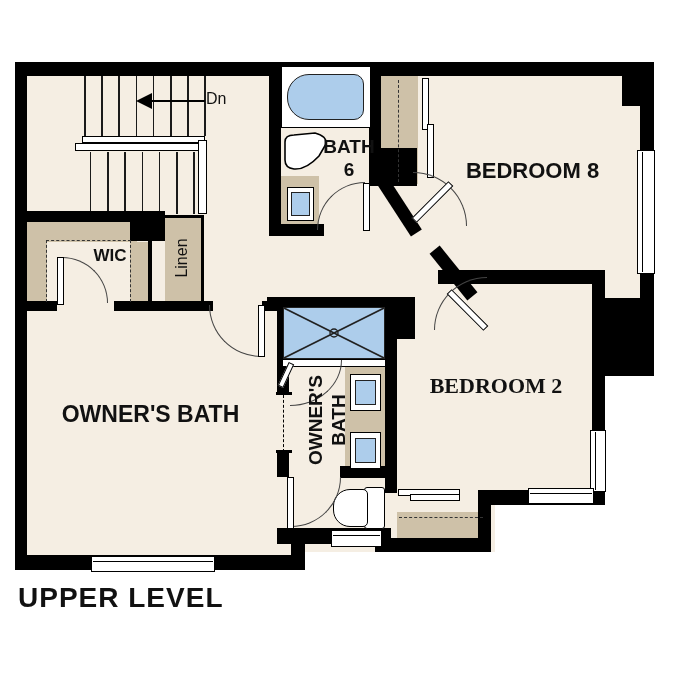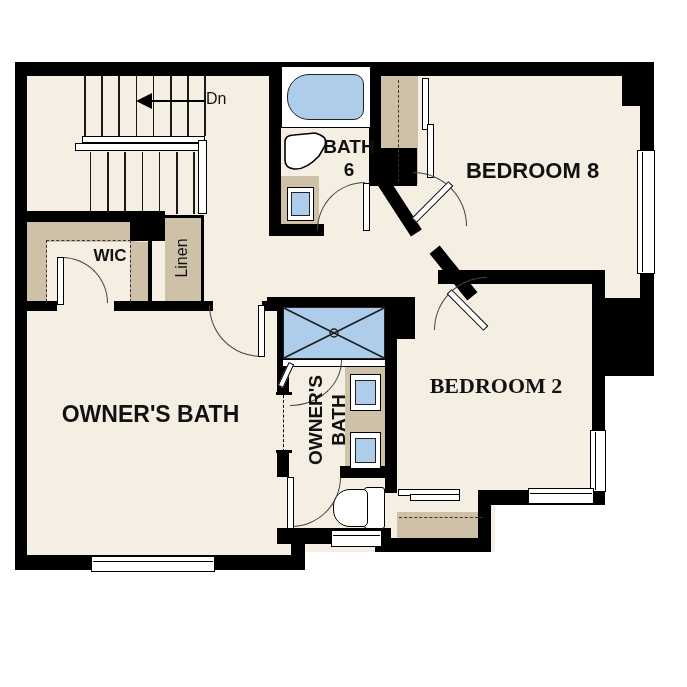--- a/index.html
+++ b/index.html
@@ -163,14 +163,15 @@
   <div class="abs leaf" style="left:283px;top:362px;width:6px;height:26px;transform:rotate(25deg);"></div>
 
   <div class="abs lbl b" style="left:425px;top:158px;width:215px;font-size:22px;">BEDROOM 8</div>
   <div class="abs lbl b" style="left:398px;top:373px;width:196px;font-size:22px;font-family:Liberation Serif, serif;">BEDROOM 2</div>
   <div class="abs lbl b" style="left:58px;top:400px;width:185px;font-size:23px;line-height:1.3;">OWNER'S BATH</div>
   <div class="abs lbl b" style="left:317px;top:136px;width:64px;font-size:19px;line-height:1.2;">BATH 6</div>
   <div class="abs lbl b" style="left:267px;top:398px;width:120px;height:44px;font-size:19px;line-height:1.2;transform:rotate(-90deg);">OWNER'S BATH</div>
   <div class="abs lbl b" style="left:85px;top:246px;width:50px;font-size:17px;">WIC</div>
   <div class="abs lbl" style="left:147px;top:248px;width:72px;height:20px;font-size:16px;transform:rotate(-90deg);">Linen</div>
   <div class="abs lbl" style="left:206px;top:90px;width:30px;font-size:16px;text-align:left;">Dn</div>
+  <div class="abs lbl b" style="left:18px;top:582px;width:300px;font-size:28px;text-align:left;letter-spacing:1px;">UPPER LEVEL</div>
 
 </div>
 
 </body></html>

